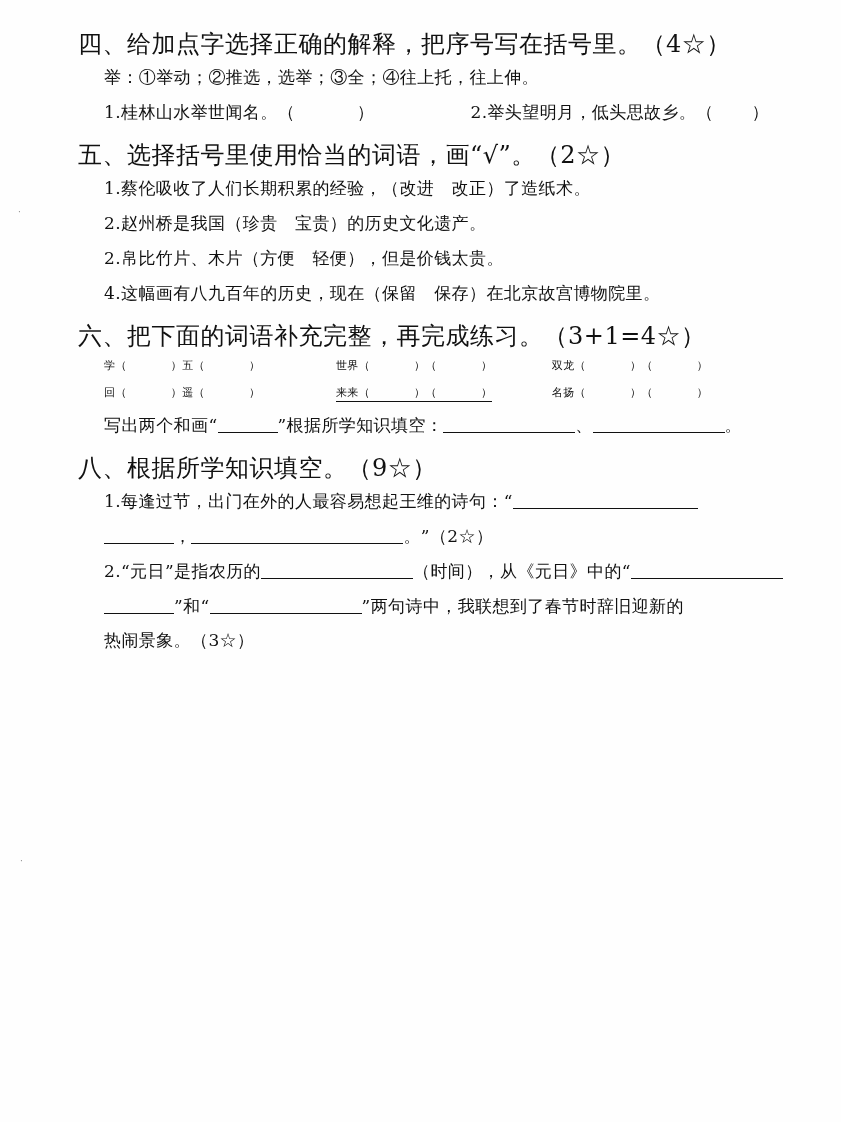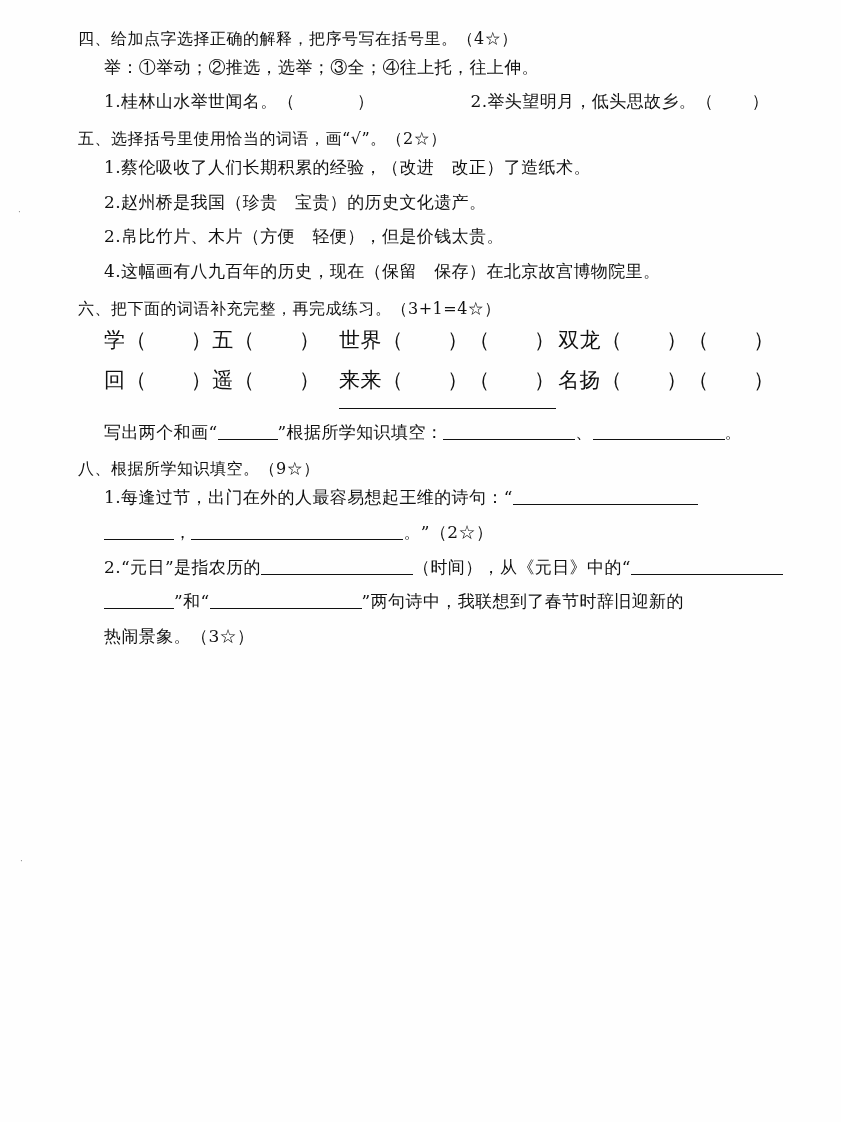--- a/index.html
+++ b/index.html
@@ -23,21 +23,21 @@
     background: #fefefe;
   }
   .sheet {
     position: absolute;
     left: 78px;
     top: 28px;
     width: 690px;
   }
   
   .sec {
-    font-size: 16px;
+    font-size: 24px;
     line-height: 1.35;
     letter-spacing: 0.5px;
     margin: 0 0 6px 0;
     white-space: nowrap;
   }
   .sec-block { margin-bottom: 14px; }
   .item {
     font-size: 17px;
     line-height: 1.4;
     letter-spacing: 0.4px;
@@ -66,42 +66,42 @@
   
   .ruleline {
     margin: 0 0 14px 56px;
     width: 614px;
     border-bottom: 1.4px solid #111;
     height: 0;
   }
 
   
   .grid-row {
-    font-size: 21px;
+    font-size: 11px;
     letter-spacing: 0.4px;
     margin: 0 0 12px 0;
     padding-left: 26px;
     white-space: nowrap;
   }
   .cell {
     display: inline-block;
     white-space: nowrap;
   }
   .c1 { width: 228px; }
   .c2 { width: 212px; }
   .c3 { width: 200px; }
   .pbox {
     display: inline-block;
     min-width: 44px;
     text-align: center;
   }
   .underline-phrase {
     border-bottom: 1.3px solid #111;
     display: inline-block;
-    padding-bottom: 14px;
+    padding-bottom: 1px;
   }
   .tiny-mark {
     position: absolute;
     font-size: 9px;
     color: #888;
   }
 </style>
 </head>
 <body>
 

